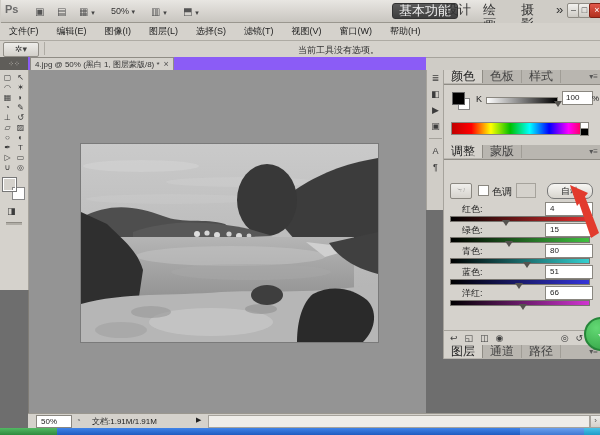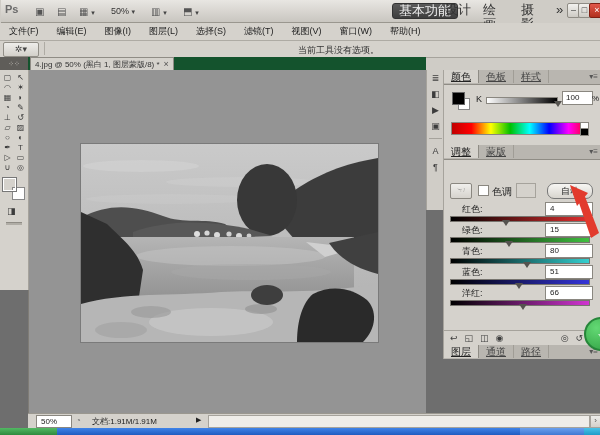--- a/index.html
+++ b/index.html
@@ -18,21 +18,21 @@
   #btn-close{width:14px;background:linear-gradient(#e2574a,#b1311f);color:#fff;border-color:#7e2014;}
   
   #menubar{left:0;top:23px;width:600px;height:17px;background:#d5d2cc;border-bottom:1px solid #aeaba4;display:flex;align-items:center;}
   .menu-item{padding:0 9px;font-size:9px;color:#222;}
   
   #optionsbar{left:0;top:41px;width:600px;height:16px;background:#d5d2cc;border-bottom:1px solid #a6a39c;}
   #tool-preset{left:3px;top:1px;width:34px;height:13px;border:1px solid #918e87;border-radius:2px;background:linear-gradient(#eeedea,#d3d0ca);font-size:9px;text-align:center;line-height:13px;color:#444;}
   #opt-sep{left:44px;top:1px;width:1px;height:13px;background:#aeaba4;}
   #opt-msg{left:298px;top:3px;font-size:9px;color:#333;}
   
-  #tabbar{left:28px;top:57px;width:398px;height:13px;background:#14532d;border-bottom:1px solid #8f8c85;}
+  #tabbar{left:28px;top:57px;width:398px;height:13px;background:#8b5cf6;border-bottom:1px solid #8f8c85;}
   #doctab{left:2px;top:0;height:12px;line-height:12px;padding:0 4px;background:#d5d2cc;border:1px solid #8f8c85;border-bottom:none;font-size:8px;color:#333;}
   #doctab .close{color:#555;margin-left:4px;font-size:9px;}
   
   #canvas{left:28px;top:70px;width:398px;height:343px;background:#949494;border-left:1px solid #7f7c76;}
   #photo{left:80px;top:143px;width:297px;height:198px;border:1px solid #7a7a7a;}
   
   #tools-grip{left:0;top:57px;width:28px;height:13px;background:#5f5d59;color:#c9c6c0;font-size:7px;text-align:center;line-height:13px;}
   #toolspanel{left:0;top:70px;width:28px;height:220px;background:#d5d2cc;border-right:1px solid #a6a39c;}
   #tools-grid{display:grid;grid-template-columns:13px 13px;margin:3px 0 0 1px;}
   .tool{width:13px;height:10px;font-size:8px;line-height:10px;text-align:center;color:#3c3c3c;}
@@ -42,21 +42,21 @@
   #quickmask{left:7px;top:136px;font-size:9px;color:#3c3c3c;}
   #tools-footer{left:6px;top:152px;width:16px;height:2px;background:#b0ada6;border-top:1px solid #8f8c85;}
   .darkfill{background:#6e6e6e;}
   
   #dockstrip{left:426px;top:70px;width:17px;height:140px;background:#d0cdc7;border-left:1px solid #a6a39c;border-right:1px solid #a6a39c;}
   .dockicon{width:17px;height:16px;text-align:center;line-height:16px;font-size:9px;color:#3c3c3c;}
   .dockdiv{width:13px;height:1px;margin:4px auto;background:#a6a39c;}
   
   .panel{left:443px;width:157px;background:#d5d2cc;border-left:1px solid #a6a39c;border-bottom:1px solid #a6a39c;}
   .ptabs{position:absolute;left:0;top:0;width:100%;height:14px;background:#b9b6b0;border-bottom:1px solid #8f8c85;display:flex;}
-  .ptab{height:13px;line-height:13px;padding:0 7px;font-size:10px;color:#444;border-right:1px solid #a09d96;text-decoration:underline;}
+  .ptab{height:13px;line-height:13px;padding:0 7px;font-size:12px;color:#444;border-right:1px solid #a09d96;}
   .ptab.active{background:#d5d2cc;color:#222;border-right:1px solid #8f8c85;}
   .pmenu{position:absolute;right:3px;top:2px;font-size:8px;color:#555;}
   #panel-color{top:70px;height:75px;}
   #kswatch{left:8px;top:22px;width:11px;height:11px;background:#000;border:1px solid #666;}
   #kswatch2{left:14px;top:28px;width:10px;height:10px;background:#fff;border:1px solid #888;}
   #klabel{left:32px;top:24px;font-size:9px;color:#222;}
   #ktrack{left:42px;top:27px;width:70px;height:5px;background:linear-gradient(to right,#fff,#000);border:1px solid #8a8780;}
   #kthumb{left:106px;top:31px;}
   #kval{left:118px;top:21px;width:26px;height:12px;background:#fff;border:1px solid #8a8780;font-size:8px;line-height:12px;padding-left:3px;}
   #kpct{left:148px;top:24px;font-size:8px;}

